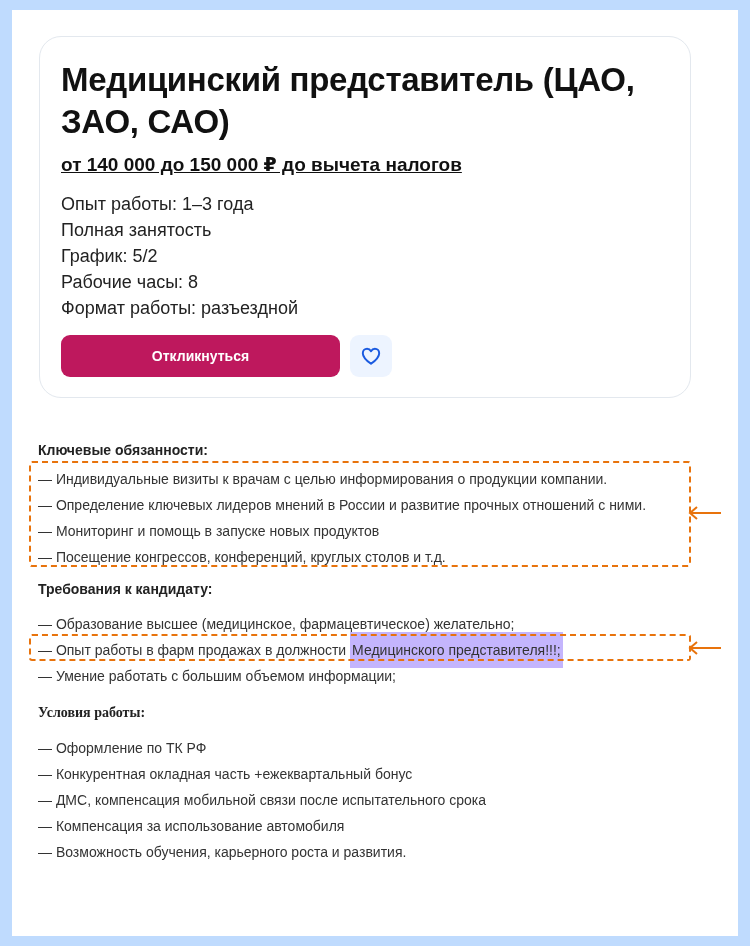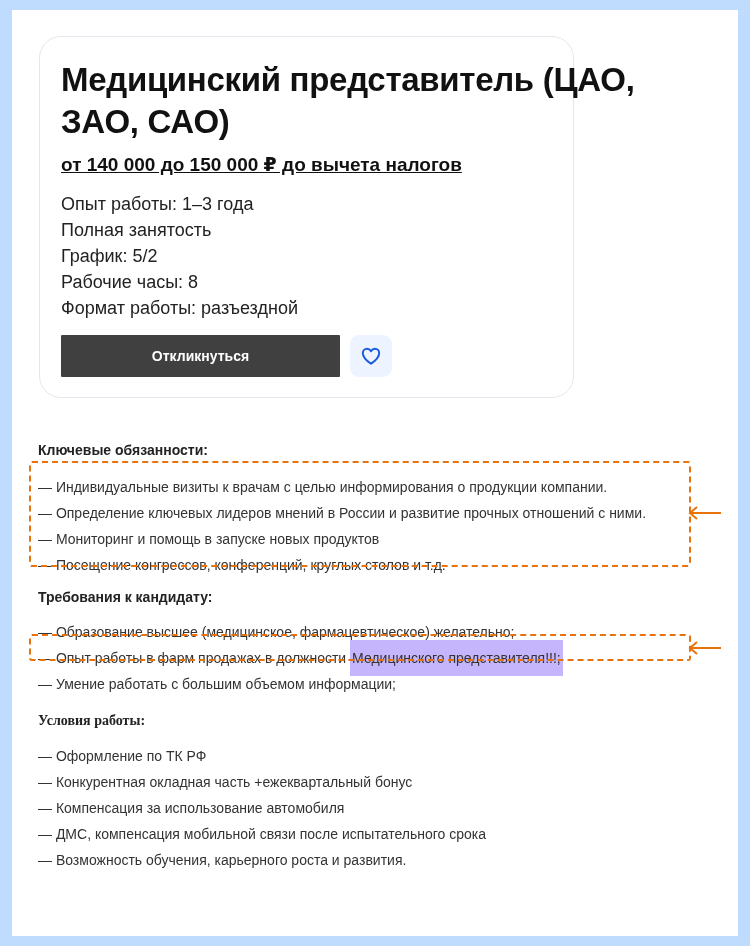--- a/index.html
+++ b/index.html
@@ -13,21 +13,21 @@
   }
   .page {
     position: absolute;
     left: 12px; top: 10px;
     width: 726px; height: 926px;
     background: #ffffff;
   }
   .card {
     position: absolute;
     left: 27px; top: 26px;
-    width: 535px; height: 362px;
+    width: 652px; height: 362px;
     border: 1px solid #E3E8EE;
     border-radius: 22px;
     background: #fff;
   }
   .title {
     position: absolute;
     left: 21px; top: 22px;
     width: 640px;
     font-size: 33px;
     line-height: 42px;
@@ -50,23 +50,23 @@
   .meta-line {
     font-size: 18px;
     color: #222;
     height: 26px;
     line-height: 26px;
   }
   .apply-btn {
     position: absolute;
     left: 21px; top: 298px;
     width: 279px; height: 42px;
-    background: #404040;
+    background: #be185d;
     border: none;
-    border-radius: 1px;
+    border-radius: 9px;
     color: #fff;
     font-size: 14px;
     font-weight: 700;
     font-family: "Liberation Sans", "DejaVu Sans", sans-serif;
     display: flex; align-items: center; justify-content: center;
     cursor: pointer;
   }
   .fav-btn {
     position: absolute;
     left: 310px; top: 298px;
@@ -123,41 +123,41 @@
     </div>
     <button class="apply-btn">Откликнуться</button>
     <div class="fav-btn">
       <svg width="20" height="18" viewBox="0 0 24 22">
         <path d="M12 20.5 C 5 15.5, 2 12, 2 7.5 C 2 4.5, 4.3 2.2, 7.2 2.2 C 9.2 2.2, 11 3.4, 12 5.1 C 13 3.4, 14.8 2.2, 16.8 2.2 C 19.7 2.2, 22 4.5, 22 7.5 C 22 12, 19 15.5, 12 20.5 Z" fill="none" stroke="#1A5AE0" stroke-width="2.4" stroke-linejoin="round"></path>
       </svg>
     </div>
   </div>
 
   <div class="desc">
-    <div class="section-title" style="margin-bottom:16px;">Ключевые обязанности:</div>
+    <div class="section-title" style="margin-bottom:8px;">Ключевые обязанности:</div>
     <div>
       <div class="item">— Индивидуальные визиты к врачам с целью информирования о продукции компании.</div>
       <div class="item">— Определение ключевых лидеров мнений в России и развитие прочных отношений с ними.</div>
       <div class="item">— Мониторинг и помощь в запуске новых продуктов</div>
       <div class="item">— Посещение конгрессов, конференций, круглых столов и т.д.</div>
     </div>
 
     <div class="section-title" style="margin-top:11px; margin-bottom:14px;">Требования к кандидату:</div>
     <div>
       <div class="item">— Образование высшее (медицинское, фармацевтическое) желательно;</div>
       <div class="item"><span>— Опыт работы в фарм продажах в должности </span><span class="hl">Медицинского представителя!!!;</span></div>
       <div class="item">— Умение работать с большим объемом информации;</div>
     </div>
 
     <div class="section-title" style="margin-top:16px; margin-bottom:14px;font-family:Liberation Serif, serif;">Условия работы:</div>
     <div>
       <div class="item">— Оформление по ТК РФ</div>
       <div class="item">— Конкурентная окладная часть +ежеквартальный бонус</div>
+      <div class="item">— ДМС, компенсация мобильной связи после испытательного срока</div>
       <div class="item">— Компенсация за использование автомобиля</div>
-      <div class="item">— ДМС, компенсация мобильной связи после испытательного срока</div>
       <div class="item">— Возможность обучения, карьерного роста и развития.</div>
     </div>
   </div>
 
   <div class="anno-box" style="left:17px; top:451px; width:662px; height:106px;"></div>
   <svg class="anno-arrow" style="left:676px; top:496px;" viewBox="0 0 34 14">
     <line x1="3" y1="7" x2="33" y2="7" stroke="#E8730C" stroke-width="2"></line>
     <polyline points="9,1 2,7 9,13" fill="none" stroke="#E8730C" stroke-width="2"></polyline>
   </svg>
 

